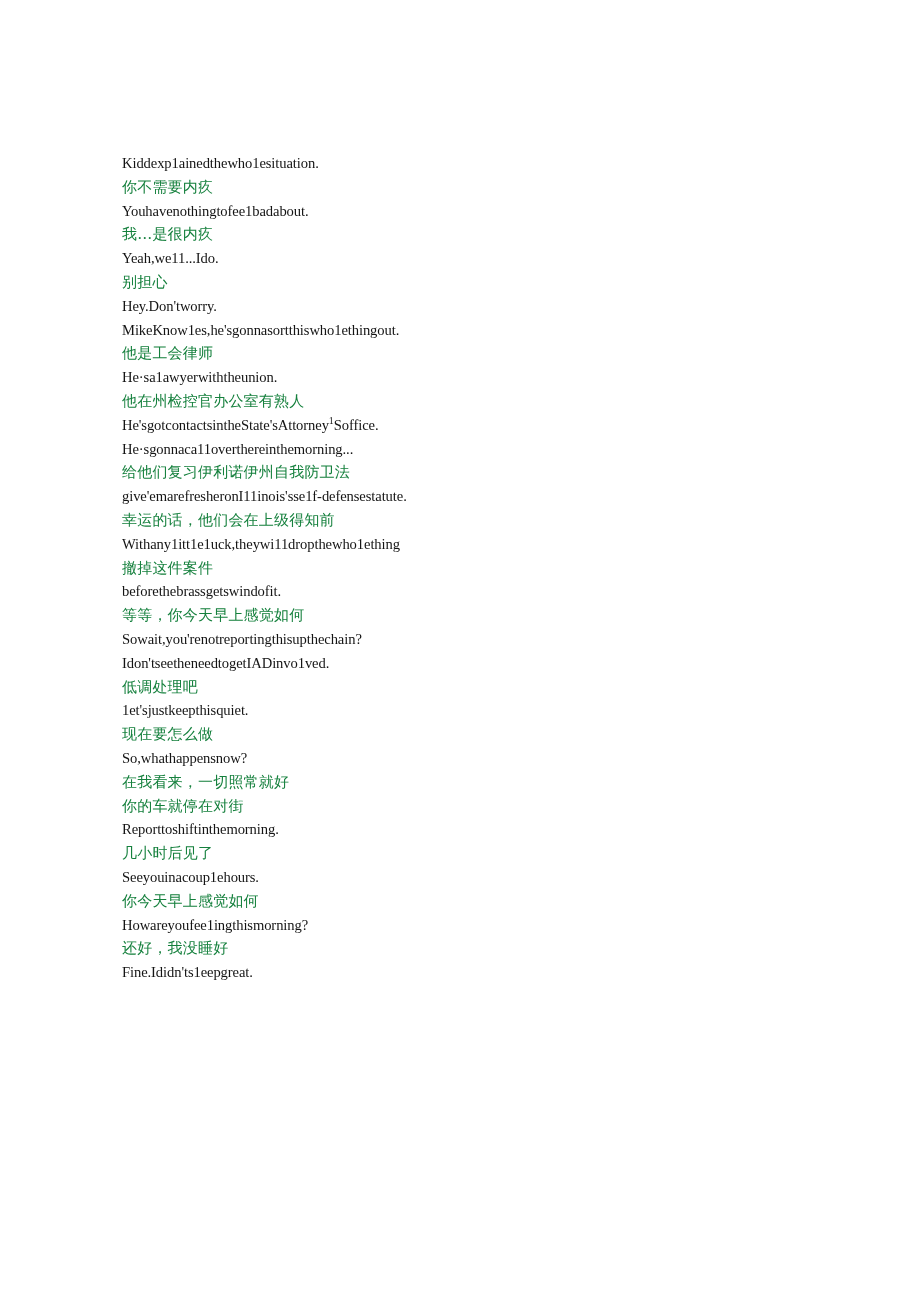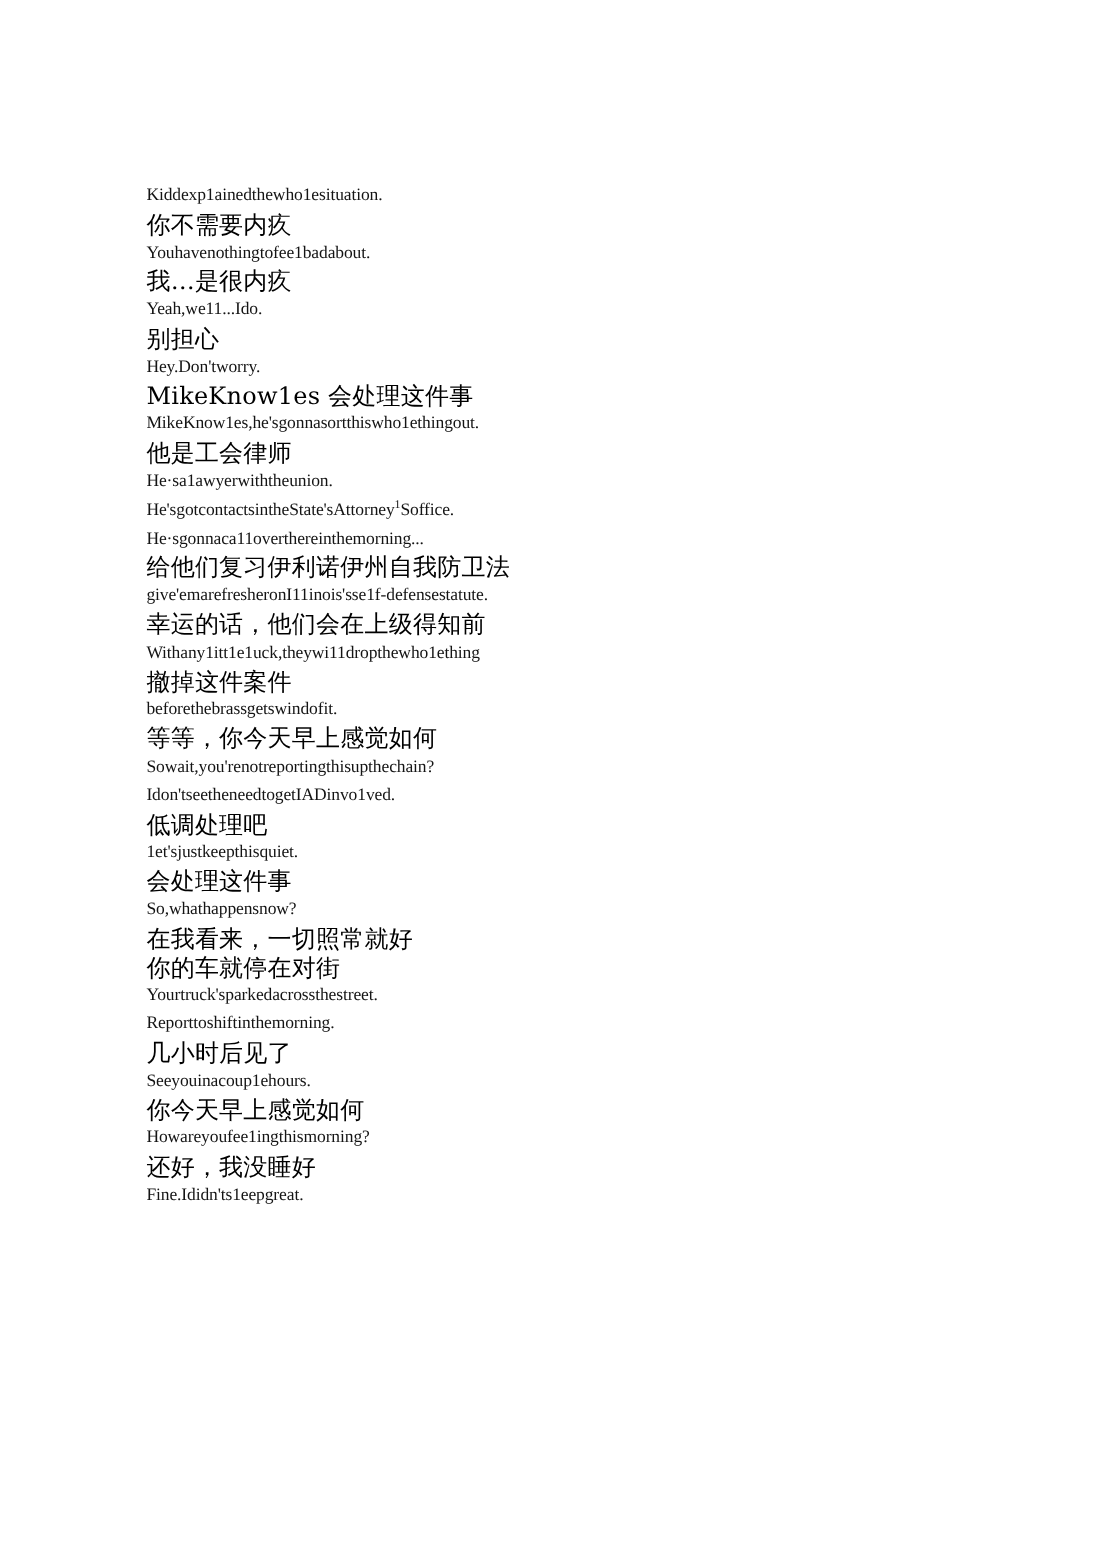--- a/index.html
+++ b/index.html
@@ -38,22 +38,22 @@
     letter-spacing: -0.1px;
   }
   .line.en {
     font-family: "Liberation Serif", "DejaVu Serif", serif;
     font-size: 14.6px;
     color: #141414;
     font-weight: 400;
   }
   .line.zh {
     font-family: "DejaVu Serif", "Liberation Serif", serif;
-    font-size: 20px;
-    color: #000000;
+    font-size: 15px;
+    color: #15803d;
     font-weight: 400;
     letter-spacing: 0.2px;
   }
   .sup {
     font-size: 0.68em;
     vertical-align: super;
     line-height: 0;
   }
 </style>
 </head>
@@ -61,42 +61,41 @@
 
 <div class="page">
   <div class="transcript">
       <span class="line en">Kiddexp1ainedthewho1esituation.</span>
       <span class="line zh">你不需要内疚</span>
       <span class="line en">Youhavenothingtofee1badabout.</span>
       <span class="line zh">我…是很内疚</span>
       <span class="line en">Yeah,we11...Ido.</span>
       <span class="line zh">别担心</span>
       <span class="line en">Hey.Don'tworry.</span>
-      <span class="line zh">MikeKnow1es 会处理这件事</span>
       <span class="line en">MikeKnow1es,he'sgonnasortthiswho1ethingout.</span>
       <span class="line zh">他是工会律师</span>
       <span class="line en">He·sa1awyerwiththeunion.</span>
+      <span class="line zh">他在州检控官办公室有熟人</span>
       <span class="line en"><span>He'sgotcontactsintheState'sAttorney</span><span class="sup">1</span><span>Soffice.</span></span>
       <span class="line en">He·sgonnaca11overthereinthemorning...</span>
       <span class="line zh">给他们复习伊利诺伊州自我防卫法</span>
       <span class="line en">give'emarefresheronI11inois'sse1f-defensestatute.</span>
       <span class="line zh">幸运的话，他们会在上级得知前</span>
       <span class="line en">Withany1itt1e1uck,theywi11dropthewho1ething</span>
       <span class="line zh">撤掉这件案件</span>
       <span class="line en">beforethebrassgetswindofit.</span>
       <span class="line zh">等等，你今天早上感觉如何</span>
       <span class="line en">Sowait,you'renotreportingthisupthechain?</span>
       <span class="line en">Idon'tseetheneedtogetIADinvo1ved.</span>
       <span class="line zh">低调处理吧</span>
       <span class="line en">1et'sjustkeepthisquiet.</span>
-      <span class="line zh">会处理这件事</span>
+      <span class="line zh">现在要怎么做</span>
       <span class="line en">So,whathappensnow?</span>
       <span class="line zh">在我看来，一切照常就好</span>
       <span class="line zh">你的车就停在对街</span>
-      <span class="line en">Yourtruck'sparkedacrossthestreet.</span>
       <span class="line en">Reporttoshiftinthemorning.</span>
       <span class="line zh">几小时后见了</span>
       <span class="line en">Seeyouinacoup1ehours.</span>
       <span class="line zh">你今天早上感觉如何</span>
       <span class="line en">Howareyoufee1ingthismorning?</span>
       <span class="line zh">还好，我没睡好</span>
       <span class="line en">Fine.Ididn'ts1eepgreat.</span>
     </div>
 </div>
 

